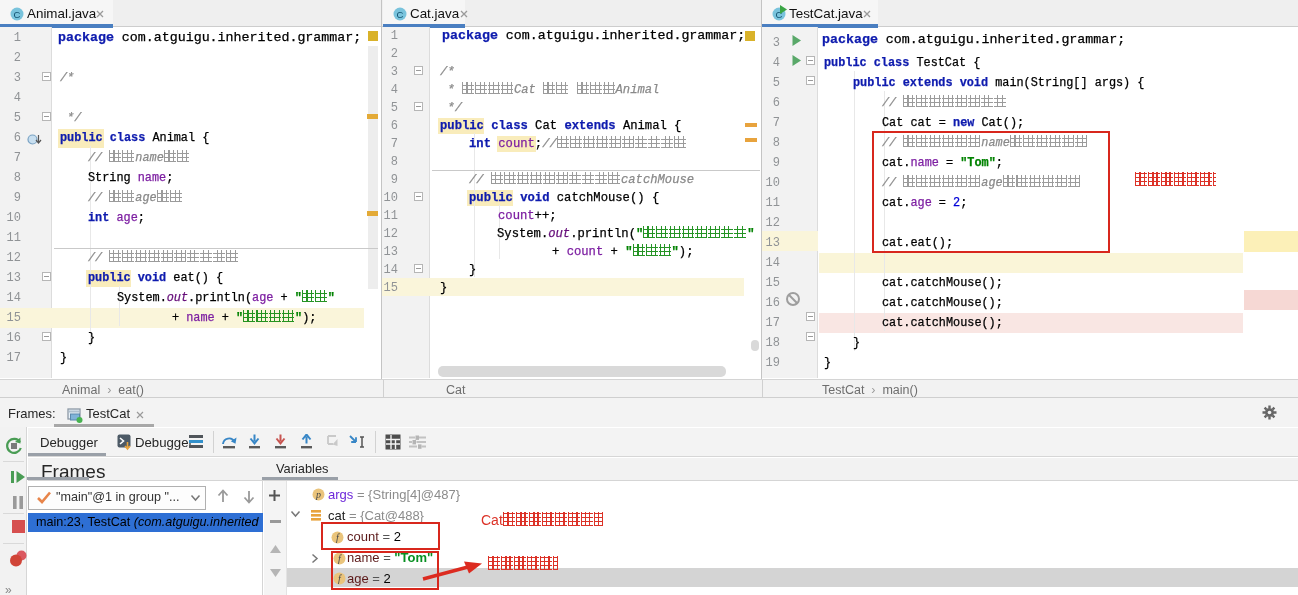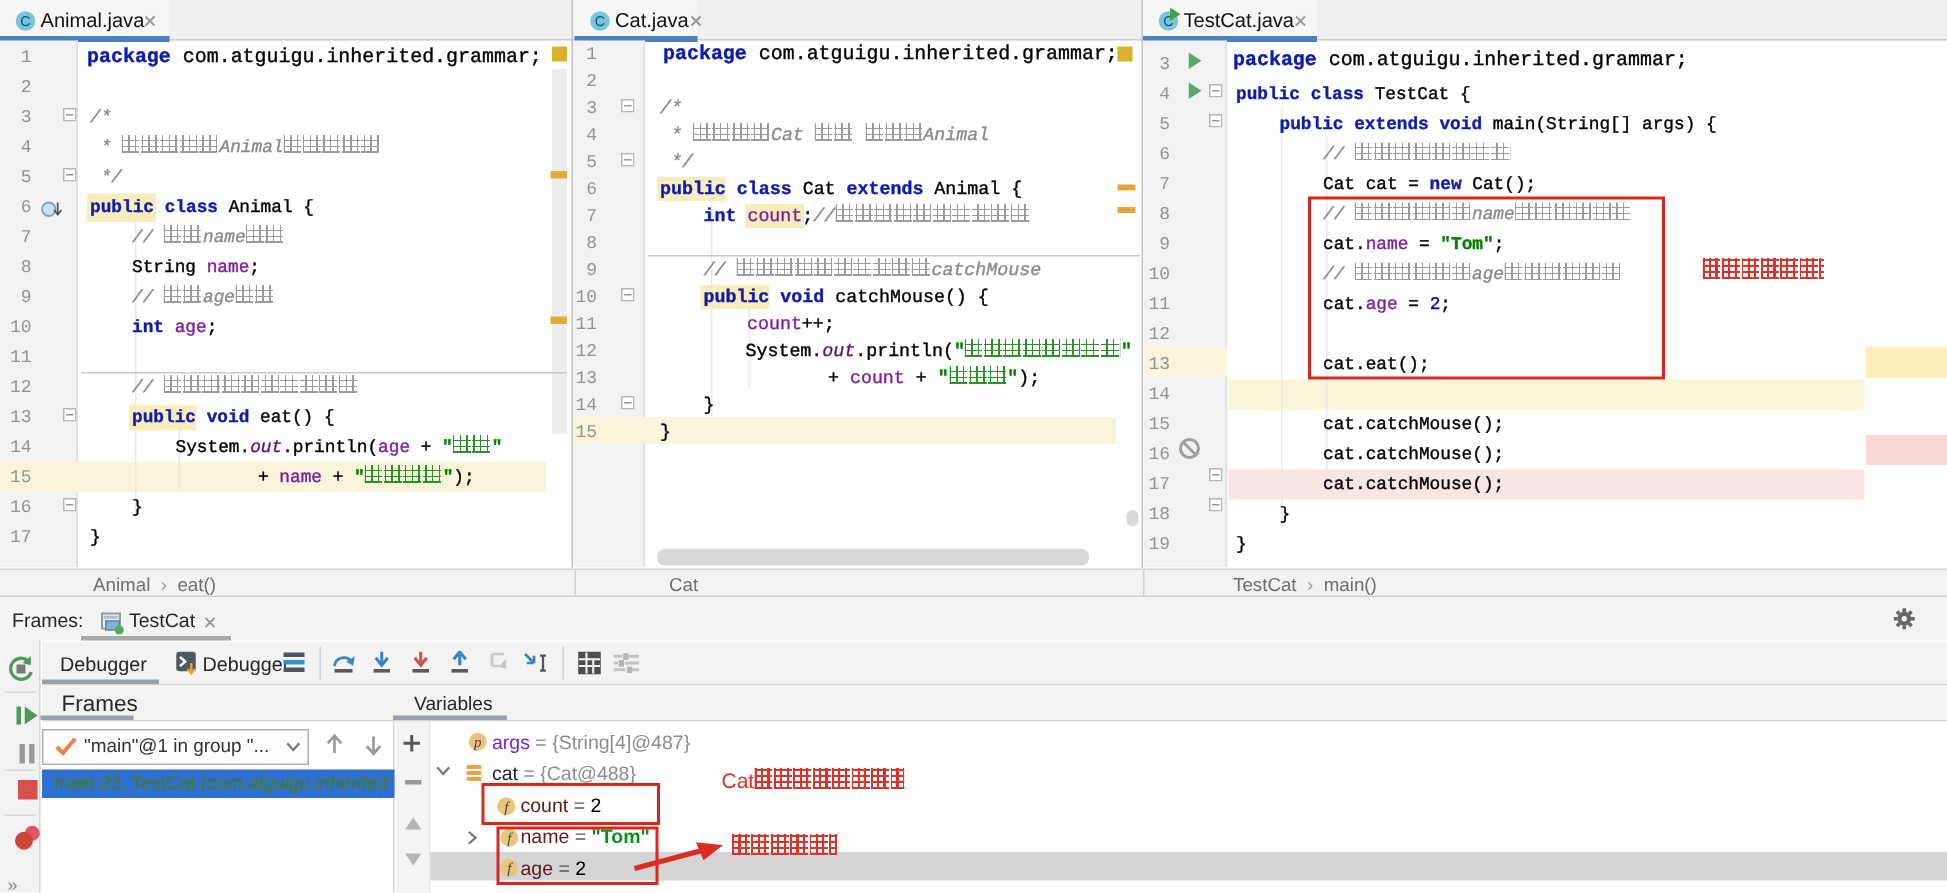--- a/index.html
+++ b/index.html
@@ -198,21 +198,20 @@
 <svg class="ap" style="left:806px;top:312px" width="9" height="9">
       <rect x="0.5" y="0.5" width="8" height="8" fill="#fff" stroke="#b6b6b6"></rect>
       <path d="M2 4.5 H7" stroke="#9a9a9a"></path>
     </svg>
 <svg class="ap" style="left:806px;top:332px" width="9" height="9">
       <rect x="0.5" y="0.5" width="8" height="8" fill="#fff" stroke="#b6b6b6"></rect>
       <path d="M2 4.5 H7" stroke="#9a9a9a"></path>
     </svg>
 <div class="cl" style="left:58px;top:28px;font-size:13.3px"><span class="k">package</span> com.atguigu.inherited.grammar;</div>
 <div class="cl" style="left:60px;top:68px"><span class="c">/*</span></div>
-<div class="cl" style="left:60px;top:88px"><span class="c"> * <i class="z" style="width:65px"></i>Animal<i class="z" style="width:13px"></i><i class="z" style="width:52px"></i></span></div>
 <div class="cl" style="left:60px;top:108px"><span class="c"> */</span></div>
 <div class="cl" style="left:60px;top:128px"><span class="k">public</span> <span class="k">class</span> Animal {</div>
 <div class="cl" style="left:88px;top:148px"><span class="c">// <i class="z" style="width:26px"></i>name<i class="z" style="width:26px"></i></span></div>
 <div class="cl" style="left:88px;top:168px">String <span class="f">name</span>;</div>
 <div class="cl" style="left:88px;top:188px"><span class="c">// <i class="z" style="width:26px"></i>age<i class="z" style="width:26px"></i></span></div>
 <div class="cl" style="left:88px;top:208px"><span class="k">int</span> <span class="f">age</span>;</div>
 <div class="cl" style="left:88px;top:248px"><span class="c">// <i class="z" style="width:130px"></i></span></div>
 <div class="cl" style="left:88px;top:268px"><span class="k">public</span> <span class="k">void</span> eat() {</div>
 <div class="cl" style="left:117px;top:288px">System.<span class="o">out</span>.println(<span class="f">age</span> + <span class="s">"<i class="z" style="width:26px"></i>"</span></div>
 <div class="cl" style="left:172px;top:308px">+ <span class="f">name</span> + <span class="s">"<i class="z" style="width:52px"></i>"</span>);</div>
@@ -348,41 +347,41 @@
         <path d="M0 7 H3 M7.5 7 H17"></path>
         <path d="M0 11.5 H8 M12.5 11.5 H17"></path>
       </g>
       <g fill="#b5b5b5">
         <rect x="6.5" y="0.5" width="3.5" height="4.4"></rect>
         <rect x="3.5" y="5" width="3.5" height="4.4"></rect>
         <rect x="9" y="9.4" width="3.5" height="4.4"></rect>
       </g>
     </svg>
 <div class="ap" style="left:28px;top:458px;width:1270px;height:23px;background:#f2f2f2;border-bottom:1px solid #d5d5d5"></div>
-<div class="ui" style="left:41px;top:461px;font-size:15px;color:#262626">Frames</div>
+<div class="ui" style="left:41px;top:461px;font-size:19px;color:#262626">Frames</div>
 <div class="ui" style="left:276px;top:461px;font-size:12.8px;color:#262626">Variables</div>
 <div class="ap" style="left:27px;top:477px;width:62px;height:3px;background:#9aa0a8"></div>
 <div class="ap" style="left:262px;top:477px;width:76px;height:3px;background:#9aa0a8"></div>
 <div class="ap" style="left:28px;top:481px;width:235px;height:114px;background:#fff;border-right:1px solid #d5d5d5"></div>
 <div class="ap" style="left:28px;top:486px;width:178px;height:24px;background:#fdfdfd;border:1px solid #b0b0b0"></div>
 <svg class="ap" style="left:36px;top:490px" width="16" height="15">
       <path d="M2 8 L6 12 L14 2.5" fill="none" stroke="#e8854a" stroke-width="2.6"></path>
     </svg>
 <div class="ui" style="left:56px;top:490px;font-size:12.6px;color:#333">"main"@1 in group "...</div>
 <svg class="ap" style="left:190px;top:494px" width="11" height="8">
       <path d="M1.5 1.5 L5.5 6 L9.5 1.5" fill="none" stroke="#777" stroke-width="1.5"></path>
     </svg>
 <svg class="ap" style="left:217px;top:489px" width="12" height="15">
       <path d="M6 13 V2 M1.5 6.5 L6 1.5 L10.5 6.5" fill="none" stroke="#9a9a9a" stroke-width="1.8"></path>
     </svg>
 <svg class="ap" style="left:243px;top:489px" width="12" height="15">
       <path d="M6 2 V13 M1.5 8.5 L6 13.5 L10.5 8.5" fill="none" stroke="#9a9a9a" stroke-width="1.8"></path>
     </svg>
 <div class="ap" style="left:28px;top:513px;width:235px;height:19px;background:#2e6fd4"></div>
-<div class="ui" style="left:36px;top:515px;font-size:12.6px;color:#4d7c0f;width:227px;overflow:hidden">main:23, TestCat <span style="font-style:italic">(com.atguigu.inherited</span></div>
+<div class="ui" style="left:36px;top:515px;font-size:12.6px;color:#000000;width:227px;overflow:hidden">main:23, TestCat <span style="font-style:italic">(com.atguigu.inherited</span></div>
 <div class="ap" style="left:264px;top:481px;width:23px;height:114px;background:#f4f4f4;border-right:1px solid #e3e3e3"></div>
 <svg class="ap" style="left:268px;top:489px" width="13" height="13">
       <path d="M6.5 1 V12 M1 6.5 H12" stroke="#555" stroke-width="2"></path>
     </svg>
 <div class="ap" style="left:270px;top:520px;width:11px;height:2.5px;background:#999"></div>
 <svg class="ap" style="left:269px;top:544px" width="13" height="10">
       <path d="M6.5 1 L12 9 L1 9 Z" fill="#b5b5b5"></path>
     </svg>
 <svg class="ap" style="left:269px;top:568px" width="13" height="10">
       <path d="M1 1 L12 1 L6.5 9 Z" fill="#b5b5b5"></path>

